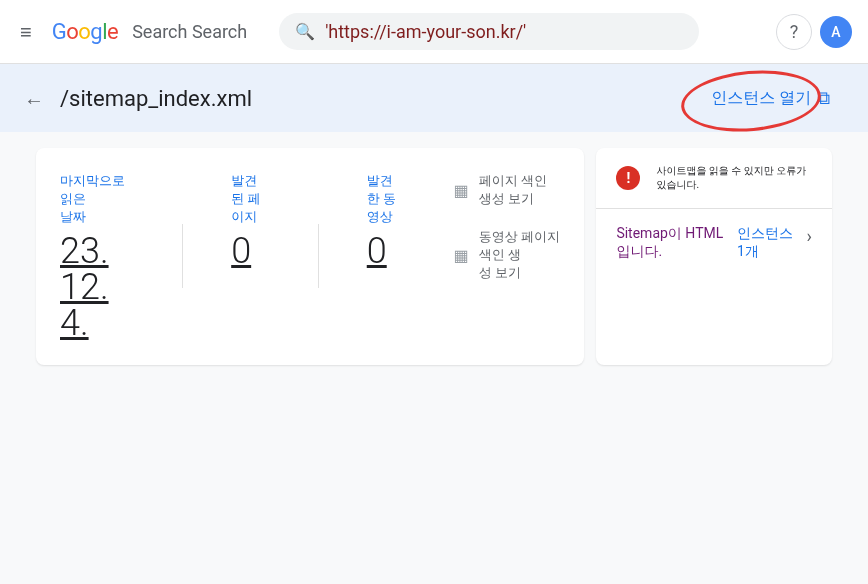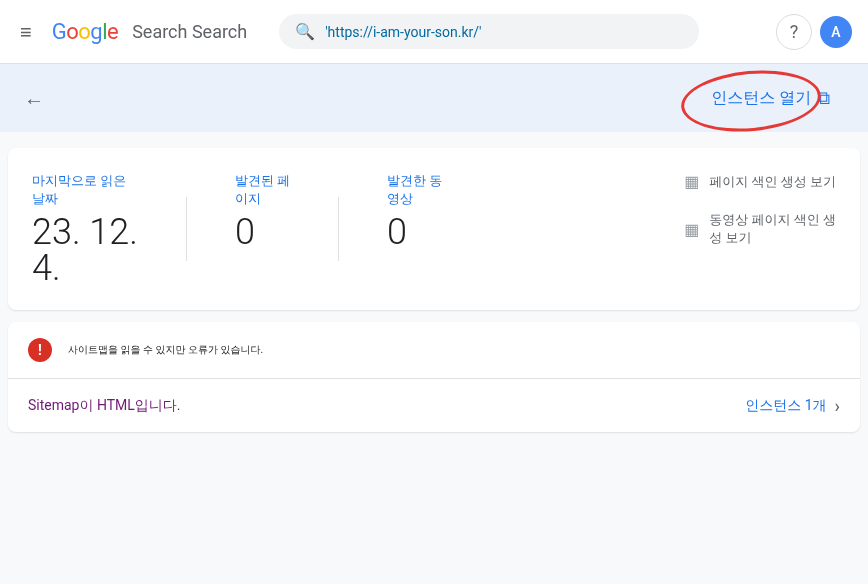--- a/index.html
+++ b/index.html
@@ -58,22 +58,22 @@
       gap: 10px;
       flex: 1;
       max-width: 420px;
       margin-left: 16px;
     }
     .header-search-icon {
       color: #5f6368;
       font-size: 16px;
     }
     .header-search-text {
-      color: #0369a1;
-      font-size: 14px;
+      color: #7f1d1d;
+      font-size: 18px;
     }
     .header-icons {
       display: flex;
       align-items: center;
       gap: 8px;
       margin-left: auto;
     }
     .header-icon-btn {
       width: 36px;
       height: 36px;
@@ -148,23 +148,22 @@
       pointer-events: none;
       transform: rotate(-5deg);
     }
     .external-icon {
       font-size: 18px;
       color: #1a73e8;
     }
 
     
     .main {
-      padding: 16px 8px;
-      display: flex;
-      flex-direction: column;
+      padding: 16px 36px;
+      display: flex;
       gap: 12px;
     }
 
     
     .stats-card {
       background: #fff;
       border-radius: 8px;
       padding: 24px;
       box-shadow: 0 1px 2px rgba(0,0,0,0.1);
       display: flex;
@@ -180,20 +179,21 @@
       font-size: 13px;
       color: #1a73e8;
       font-weight: 400;
       line-height: 1.4;
     }
     .stat-value {
       font-size: 36px;
       color: #202124;
       font-weight: 300;
       line-height: 1;
+      text-decoration: underline;
     }
     .stat-divider {
       width: 1px;
       background: #e0e0e0;
       height: 64px;
       align-self: center;
     }
     .report-links {
       display: flex;
       flex-direction: column;
@@ -284,20 +284,21 @@
   </div>
   <div class="header-icons">
     <div class="header-icon-btn">?</div>
     <div class="header-avatar">A</div>
   </div>
 </div>
 
 <div class="sub-header">
   <div class="sub-header-left">
     <span class="back-btn">←</span>
+    <span class="page-title">/sitemap_index.xml</span>
   </div>
   <div class="open-sitemap-btn">
     <div class="open-sitemap-circle"></div>
     <span>인스턴스 열기</span>
     <span class="external-icon">⧉</span>
   </div>
 </div>
 
 <div class="main">
 

